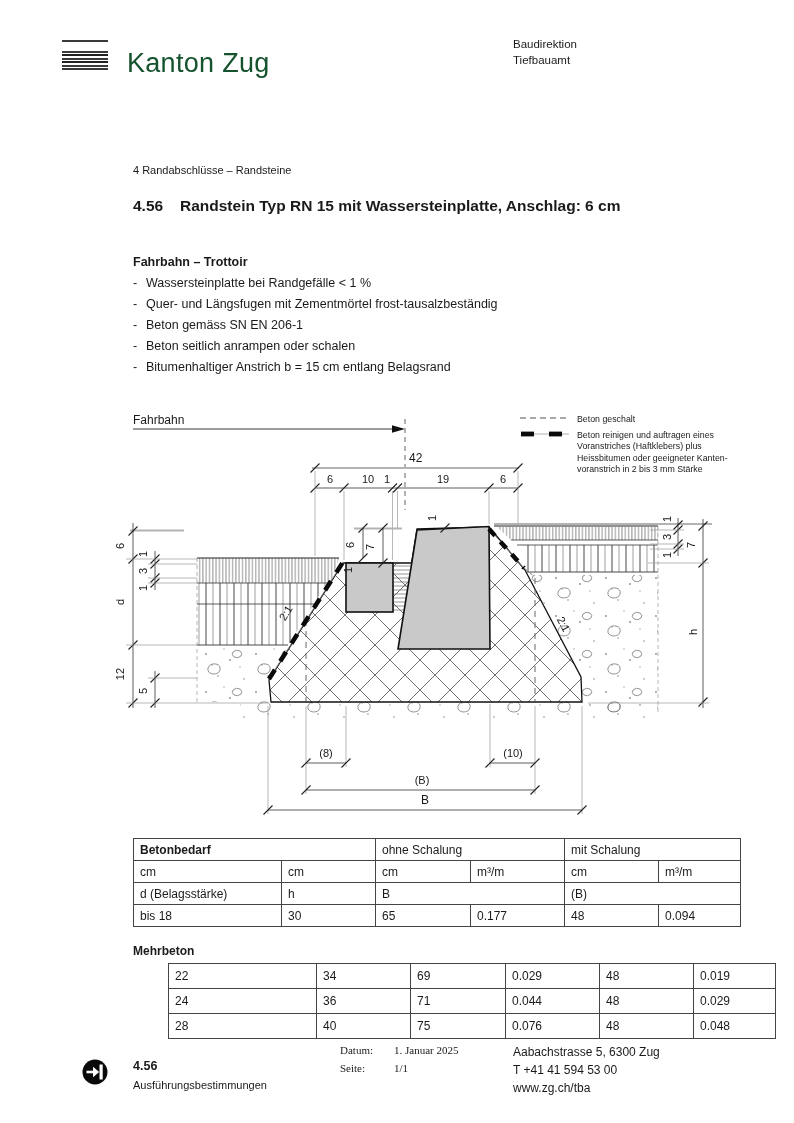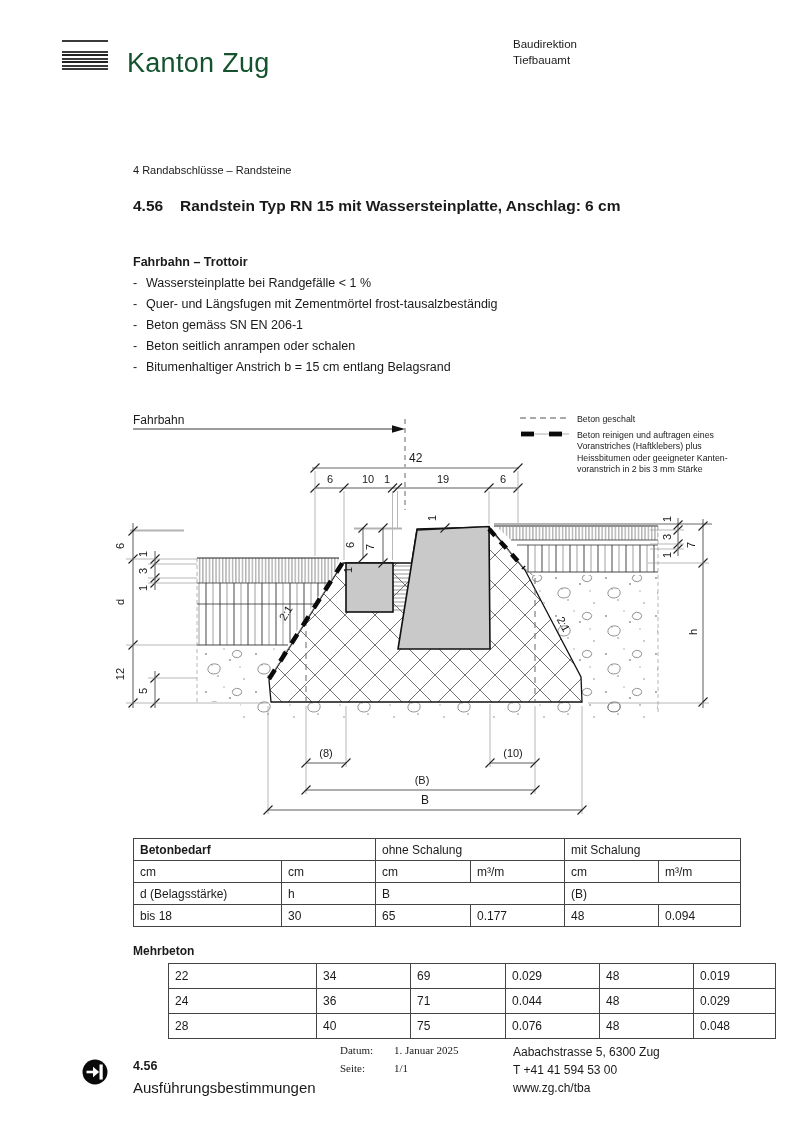--- a/index.html
+++ b/index.html
@@ -27,21 +27,21 @@
   table{border-collapse:collapse;table-layout:fixed;font-size:12px;}
   td{border:1px solid #444;padding:1px 16px 1px 6px;height:19px;overflow:hidden;
      white-space:nowrap;vertical-align:middle;}
   .t1{left:133px;top:838px;}
   .t2{left:133px;top:963px;margin-left:35px;}
   .t2 td{height:22px;}
   .bold{font-weight:bold;}
   .t2-head{left:133px;top:944px;font-size:12px;font-weight:bold;}
   
   .f-num{left:133px;top:1059px;font-size:12.5px;font-weight:bold;}
-  .f-type{left:133px;top:1079px;font-size:15px;}
+  .f-type{left:133px;top:1079px;font-size:11px;}
   .f-mid{left:340px;top:1041px;font-size:11px;line-height:18px;font-family:Liberation Serif, serif;}
   .f-mid .lbl{display:inline-block;width:54px;}
   .f-right{left:513px;top:1043px;font-size:12px;line-height:18px;}
   
   #drawing{left:90px;top:405px;}
   svg text{font-family:"Liberation Sans","DejaVu Sans",sans-serif;fill:#1a1a1a;font-size:11px;}
   svg .big{font-size:12px;}
   svg .leg{font-size:8.8px;}
 </style>
 </head>

